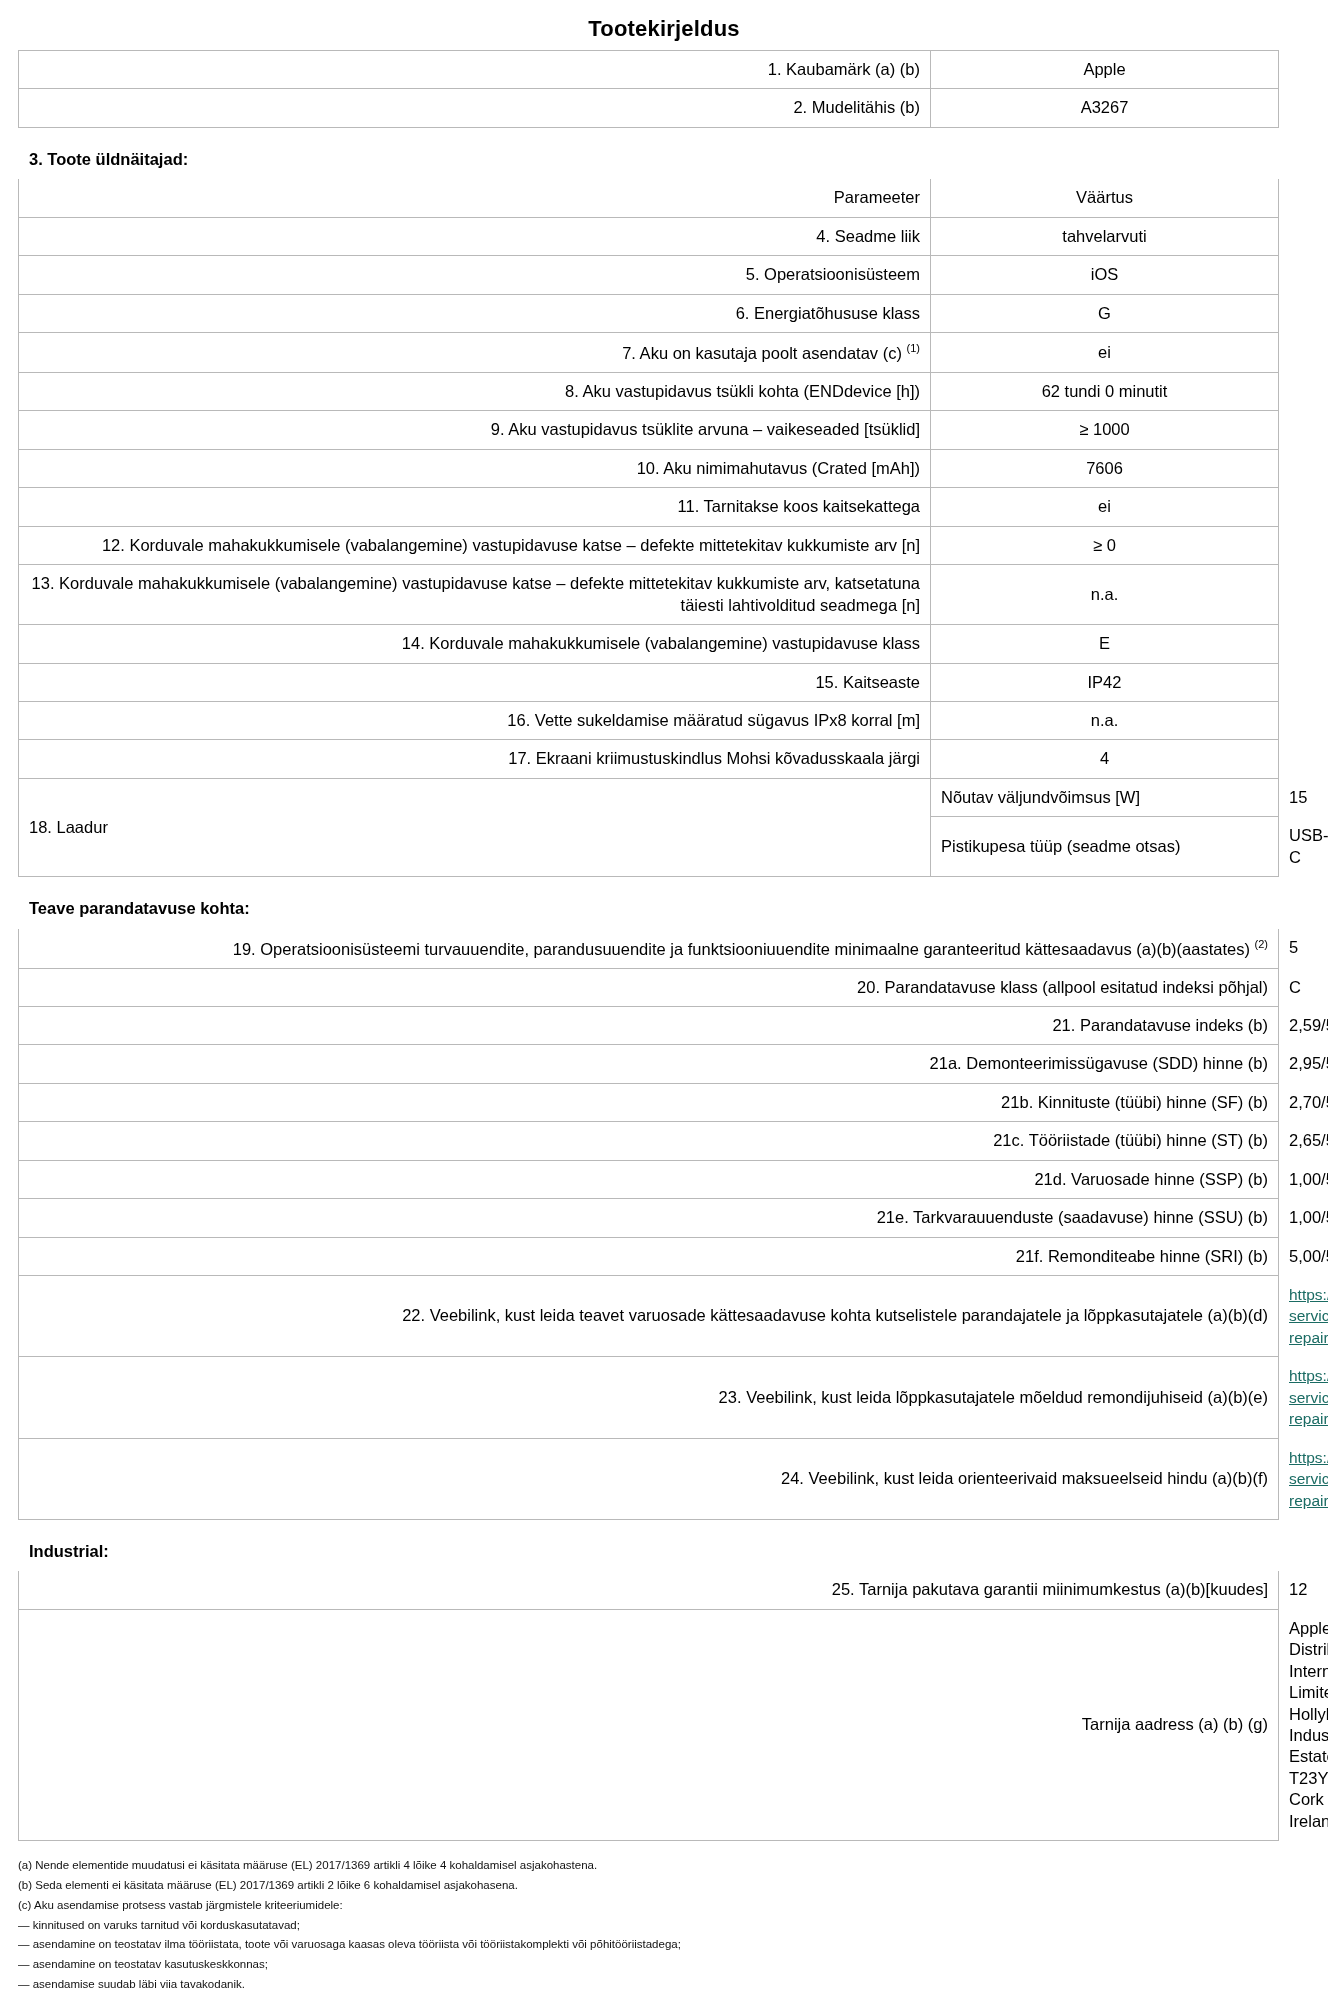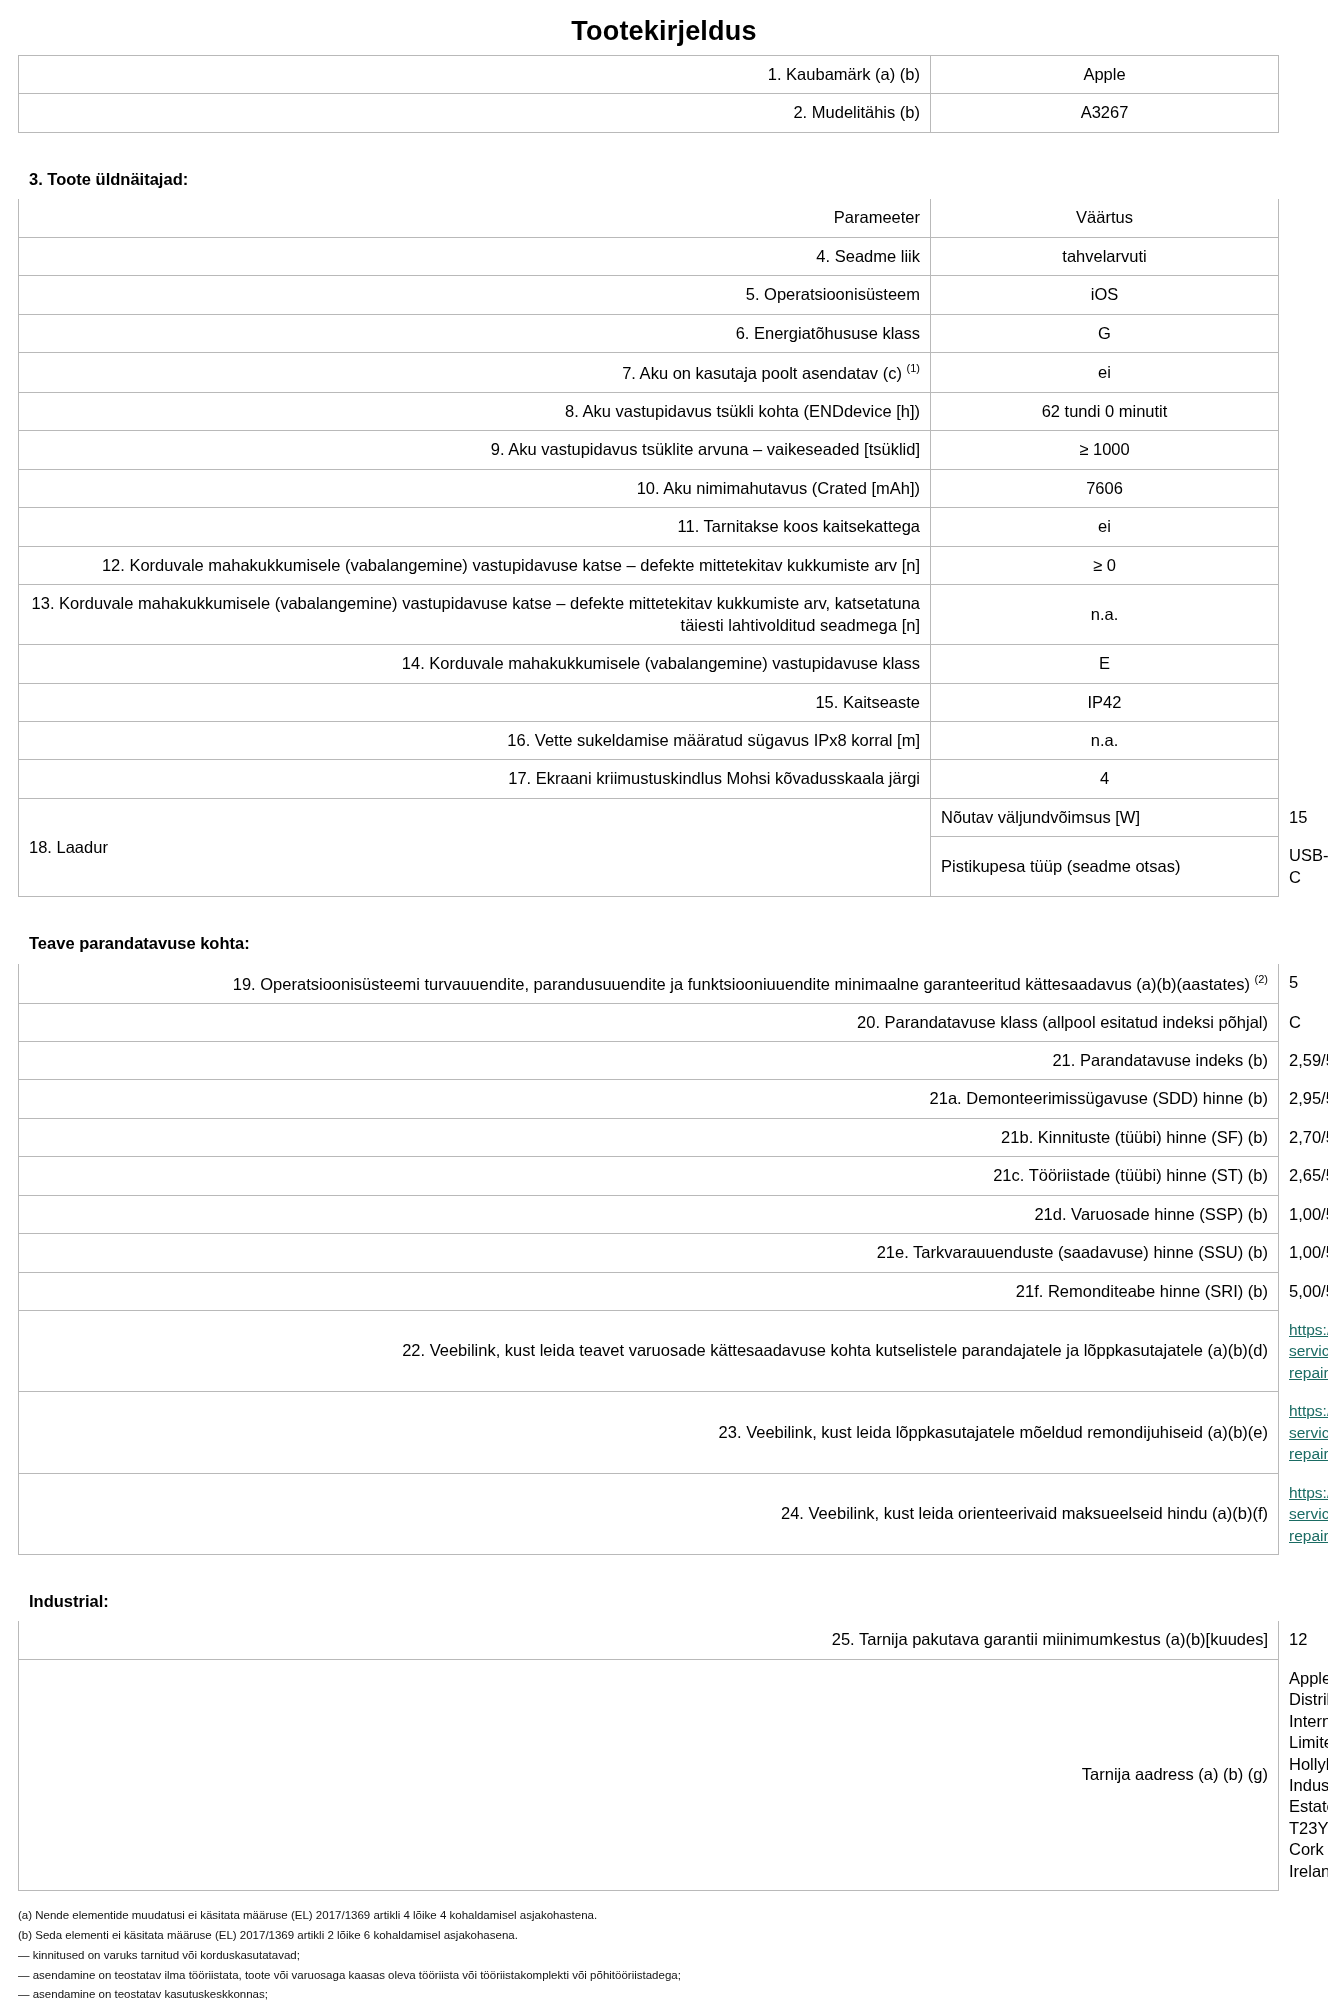--- a/index.html
+++ b/index.html
@@ -9,21 +9,21 @@
     background: #ffffff;
     font-family: "Liberation Sans", sans-serif;
     color: #000000;
     -webkit-font-smoothing: antialiased;
   }
   .page {
     width: 1328px;
     padding: 10px 18px 6px 18px;
   }
   h1.doc-title {
-    font-size: 27px;
+    font-size: 22px;
     font-weight: bold;
     text-align: center;
     margin: 6px 0 8px 0;
     letter-spacing: 0.2px;
   }
   table.spec {
     width: 1260px;
     border-collapse: collapse;
     table-layout: fixed;
   }
@@ -40,21 +40,21 @@
   td.value {
     width: 348px;
     text-align: center;
   }
   tr.section td {
     border-left: 1px solid #ffffff;
     border-right: 1px solid #ffffff;
     border-top: 1px solid #ffffff;
     border-bottom: 1px solid #ffffff;
     font-weight: bold;
-    padding-top: 36px;
+    padding-top: 21px;
     padding-bottom: 8px;
   }
   sup { font-size: 11px; vertical-align: super; }
   a.link {
     color: #1a6b63;
     text-decoration: underline;
     font-size: 15.5px;
   }
   td.addr { text-align: left; line-height: 1.35; padding: 10px 10px; }
   .notes {
@@ -230,20 +230,21 @@
           <div>Hollyhill Industrial Estate</div>
           <div>T23YK84 Cork Ireland</div>
         </td>
       </tr>
     </tbody>
   </table>
 
   <div class="notes">
     <p>(a) Nende elementide muudatusi ei käsitata määruse (EL) 2017/1369 artikli 4 lõike 4 kohaldamisel asjakohastena.</p>
     <p>(b) Seda elementi ei käsitata määruse (EL) 2017/1369 artikli 2 lõike 6 kohaldamisel asjakohasena.</p>
+    <p>(c) Aku asendamise protsess vastab järgmistele kriteeriumidele:</p>
     <p>— kinnitused on varuks tarnitud või korduskasutatavad;</p>
     <p>— asendamine on teostatav ilma tööriistata, toote või varuosaga kaasas oleva tööriista või tööriistakomplekti või põhitööriistadega;</p>
     <p>— asendamine on teostatav kasutuskeskkonnas;</p>
     <p>— asendamise suudab läbi viia tavakodanik.</p>
 
   </div>
 
 </div>
 
 </body></html>

